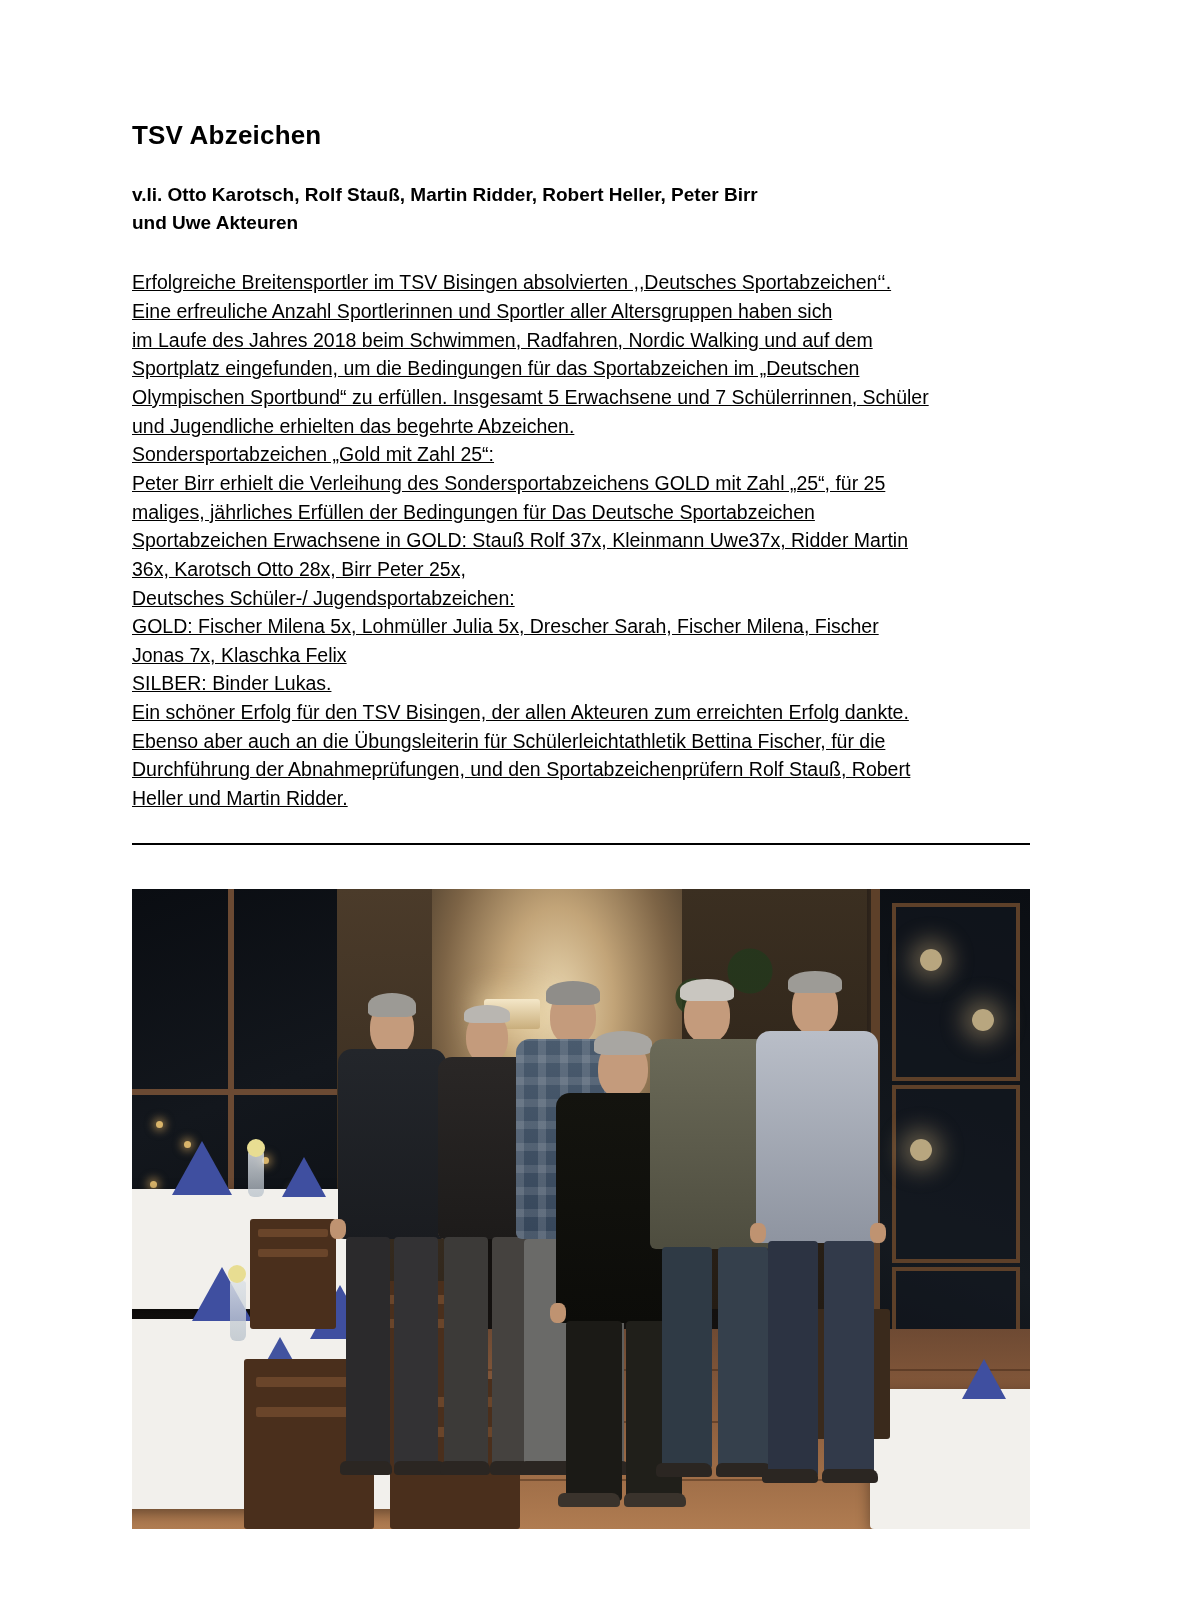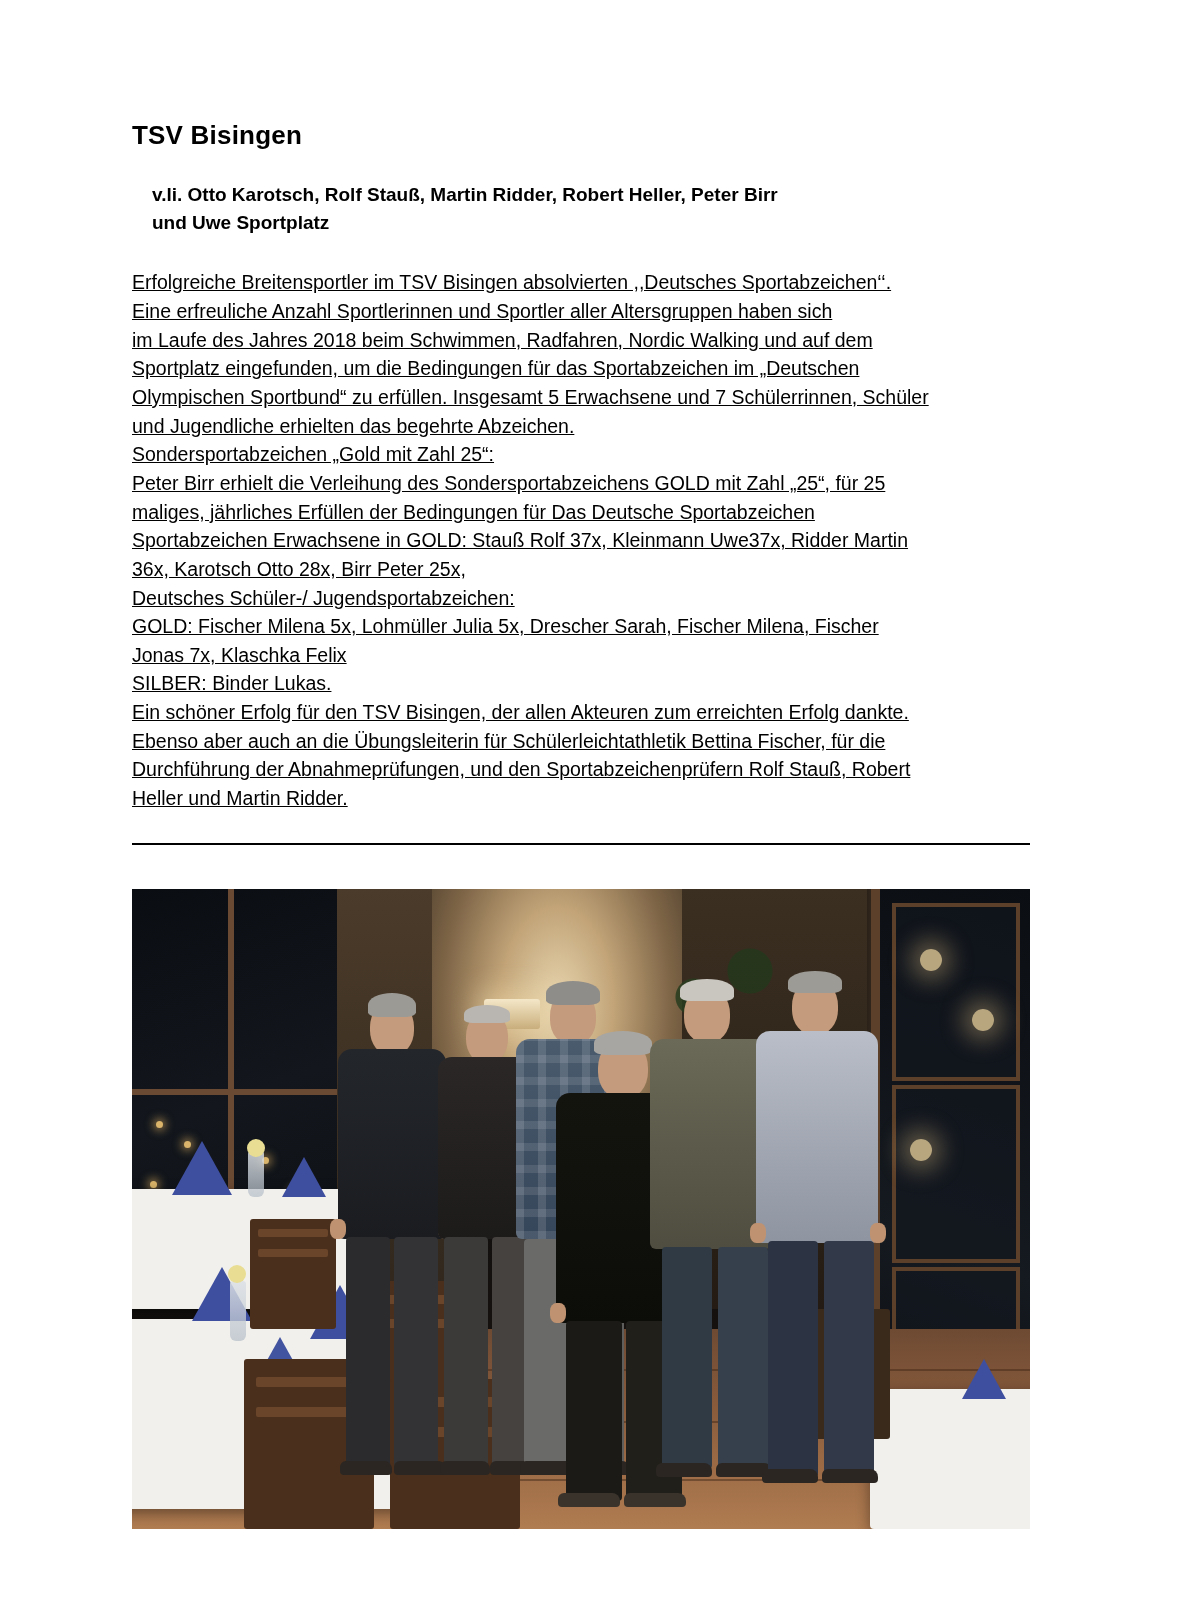--- a/index.html
+++ b/index.html
@@ -28,21 +28,20 @@
     margin: 0 0 0 0;
     line-height: 1.2;
   }
   .caption {
     font-size: 19px;
     font-weight: bold;
     line-height: 1.45;
     margin-top: 30px;
     margin-bottom: 0;
     max-width: 900px;
-    margin-left: 20px;
   }
   .body-text {
     margin-top: 32px;
     font-size: 19.5px;
     line-height: 1.47;
     max-width: 900px;
   }
   .body-text p {
     margin: 0;
   }
@@ -232,25 +231,25 @@
     width: 16px; height: 20px;
     border-radius: 40%;
     background: #bf9371;
   }
 </style>
 </head>
 <body>
 
 <div class="page">
 
-  <h1 class="doc-title">TSV Bisingen</h1>
+  <h1 class="doc-title">TSV Abzeichen</h1>
 
   <div class="caption">
     <div>v.li. Otto Karotsch, Rolf Stauß, Martin Ridder, Robert Heller, Peter Birr</div>
-    <div>und Uwe Sportplatz</div>
+    <div>und Uwe Akteuren</div>
   </div>
 
   <div class="body-text">
     <p style="white-space: pre-wrap; text-decoration: underline;">Erfolgreiche Breitensportler im TSV Bisingen absolvierten ,,Deutsches Sportabzeichen‘‘.
 Eine erfreuliche Anzahl Sportlerinnen und Sportler aller Altersgruppen haben sich
 im Laufe des Jahres 2018 beim Schwimmen, Radfahren, Nordic Walking und auf dem
 Sportplatz eingefunden, um die Bedingungen für das Sportabzeichen im „Deutschen
 Olympischen Sportbund“ zu erfüllen. Insgesamt 5 Erwachsene und 7 Schülerrinnen, Schüler
 und Jugendliche erhielten das begehrte Abzeichen.
 Sondersportabzeichen „Gold mit Zahl 25“:

